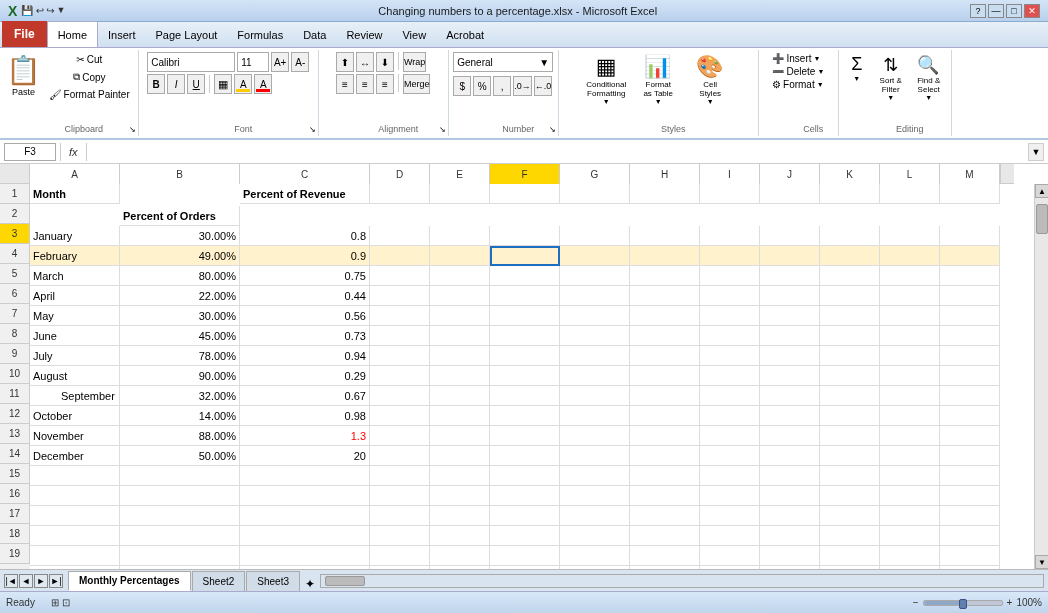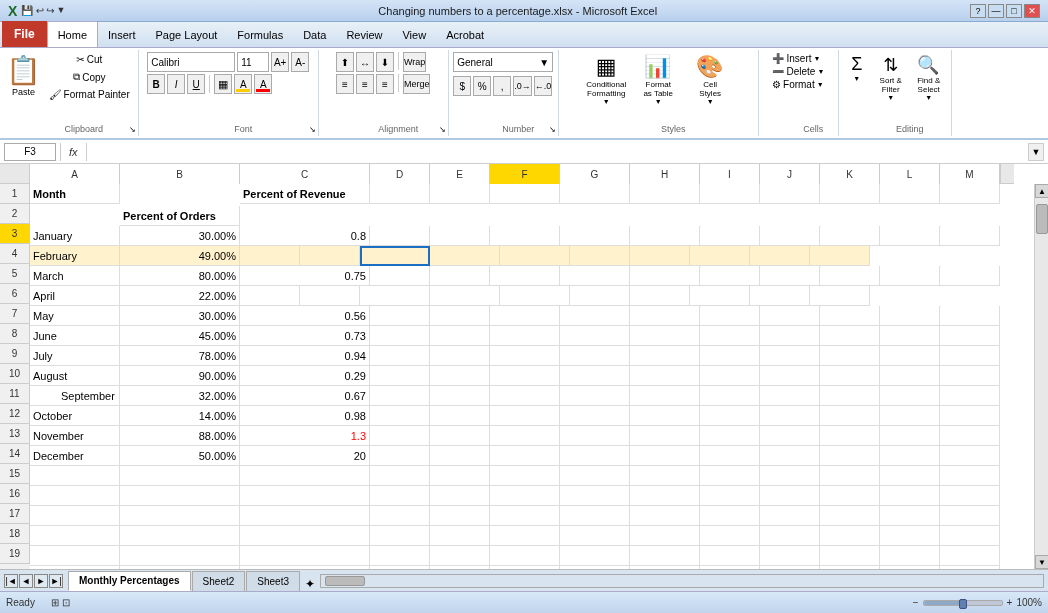--- a/index.html
+++ b/index.html
@@ -596,20 +596,21 @@
         <div class="cell" style="width:60px;"></div>
         <div class="cell" style="width:60px;"></div>
         <div class="cell" style="width:60px;"></div>
         <div class="cell" style="width:60px;"></div>
         <div class="cell" style="width:60px;"></div>
       </div>
 
       <div class="grid-row selected-row">
         <div class="cell" style="width:90px;background:#fff2cc;">February</div>
         <div class="cell align-right" style="width:120px;background:#fff2cc;">49.00%</div>
+        <div class="cell align-right" style="width:130px;background:#fff2cc;">0.9</div>
         <div class="cell" style="width:60px;background:#fff2cc;"></div>
         <div class="cell" style="width:60px;background:#fff2cc;"></div>
         <div class="cell selected-cell" style="width:70px;"></div>
         <div class="cell" style="width:70px;"></div>
         <div class="cell" style="width:70px;"></div>
         <div class="cell" style="width:60px;"></div>
         <div class="cell" style="width:60px;"></div>
         <div class="cell" style="width:60px;"></div>
         <div class="cell" style="width:60px;"></div>
         <div class="cell" style="width:60px;"></div>
@@ -627,20 +628,21 @@
         <div class="cell" style="width:60px;"></div>
         <div class="cell" style="width:60px;"></div>
         <div class="cell" style="width:60px;"></div>
         <div class="cell" style="width:60px;"></div>
         <div class="cell" style="width:60px;"></div>
       </div>
 
       <div class="grid-row">
         <div class="cell" style="width:90px;">April</div>
         <div class="cell align-right" style="width:120px;">22.00%</div>
+        <div class="cell align-right" style="width:130px;">0.44</div>
         <div class="cell" style="width:60px;"></div>
         <div class="cell" style="width:60px;"></div>
         <div class="cell" style="width:70px;"></div>
         <div class="cell" style="width:70px;"></div>
         <div class="cell" style="width:70px;"></div>
         <div class="cell" style="width:60px;"></div>
         <div class="cell" style="width:60px;"></div>
         <div class="cell" style="width:60px;"></div>
         <div class="cell" style="width:60px;"></div>
         <div class="cell" style="width:60px;"></div>

